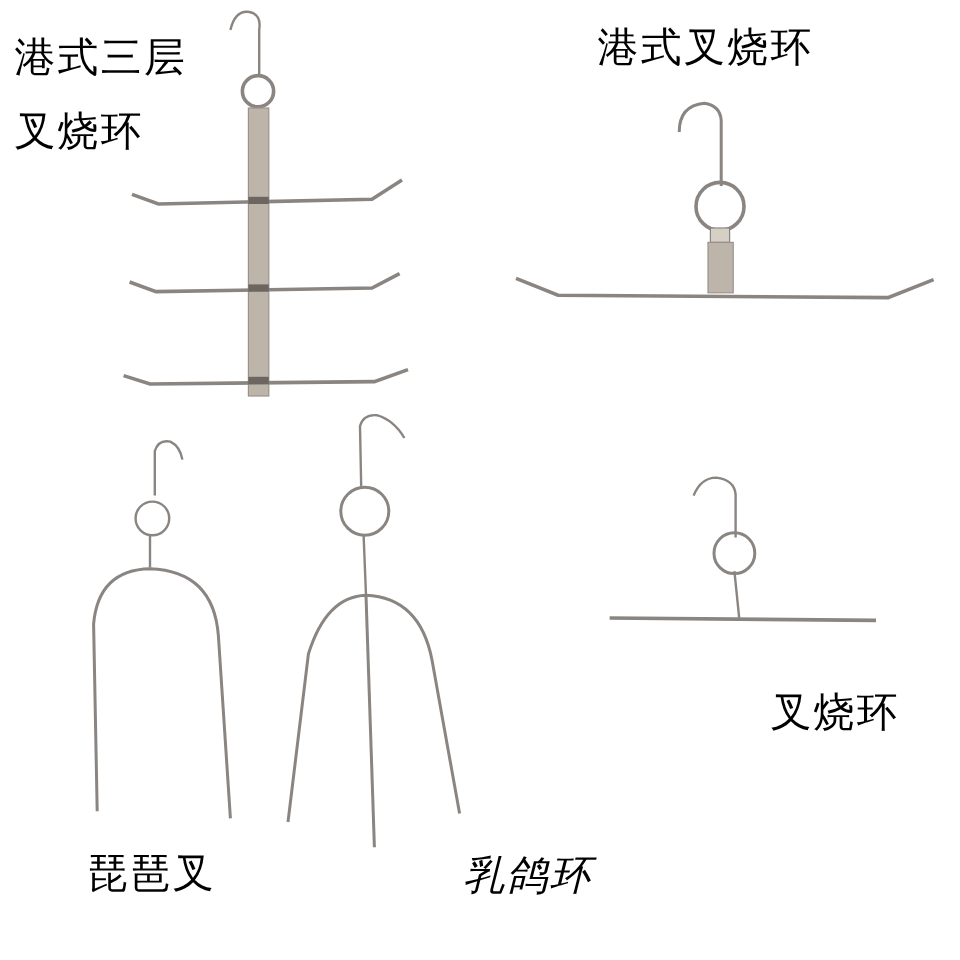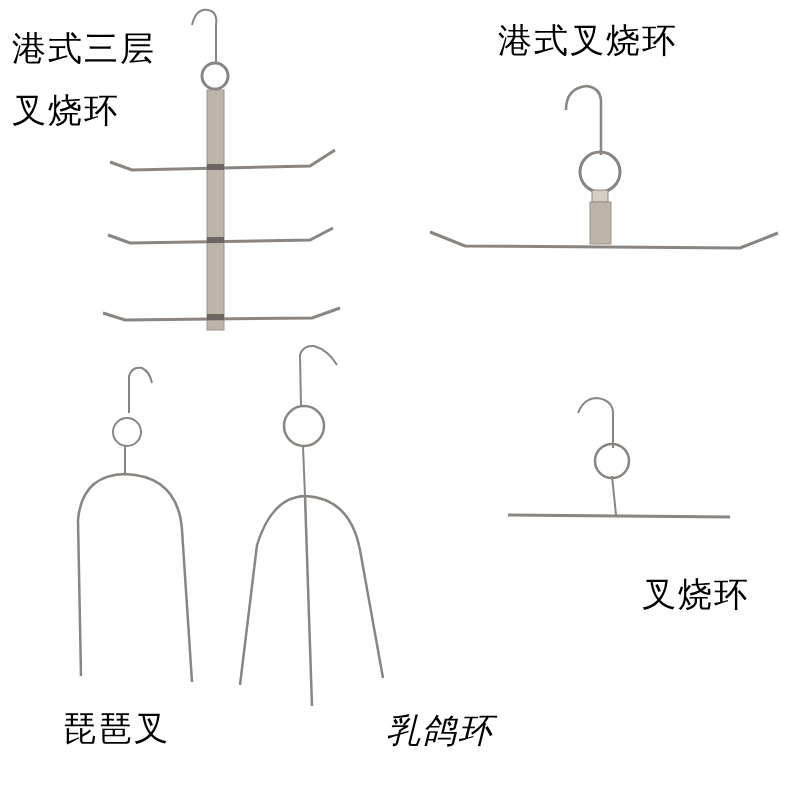--- a/index.html
+++ b/index.html
@@ -8,21 +8,21 @@
   .label { position:absolute; font-size:34px; line-height:40px; letter-spacing:2px; white-space:nowrap; }
   .product { position:absolute; }
   svg { display:block; overflow:visible; }
 </style>
 </head>
 <body>
 
 <div class="label" style="left:12px;top:28px;">港式三层</div>
 <div class="label" style="left:12px;top:90px;">叉烧环</div>
 <div class="label" style="left:498px;top:20px;">港式叉烧环</div>
-<div class="label" style="left:62px;top:708px;">琵琶叉</div>
+<div class="label" style="left:72px;top:708px;">琵琶叉</div>
 <div class="label" style="left:386px;top:710px;font-style:italic;">乳鸽环</div>
 <div class="label" style="left:642px;top:574px;">叉烧环</div>
 
 <div class="product" style="left:0;top:0;">
   <svg width="800" height="800" viewBox="0 0 800 800">
     <path d="M192 25 Q196 8 208 10 Q218 12 216 25 L216 62" fill="none" stroke="#8a8580" stroke-width="2"></path>
     <circle cx="215" cy="76" r="13" fill="none" stroke="#8a8580" stroke-width="3"></circle>
     <rect x="207" y="90" width="17" height="240" fill="#bdb5a9" stroke="#9a928a" stroke-width="1"></rect>
     <path d="M110 162 L132 170 L310 166 L335 150" fill="none" stroke="#8a8580" stroke-width="3"></path>
     <path d="M108 235 L130 243 L310 240 L333 228" fill="none" stroke="#8a8580" stroke-width="3"></path>

